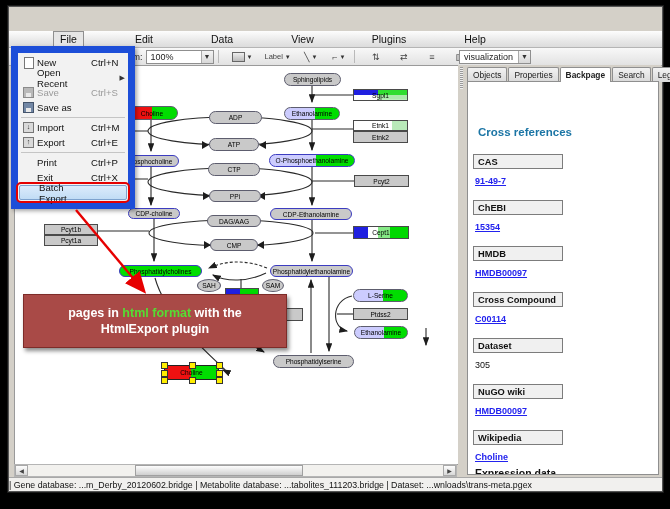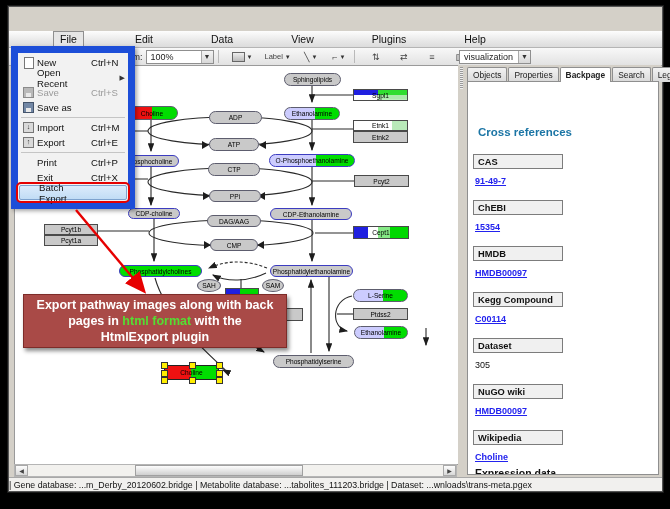--- a/index.html
+++ b/index.html
@@ -287,21 +287,21 @@
       </div>
     <div id="panel-body">
       <div id="xref-heading" style="color: rgb(27, 117, 165);">Cross references</div>
       <div id="panel-sections">
           <div class="section-box" style="top: 72px;">CAS</div>
           <div class="section-value" style="top: 94px;"><a href="#">91-49-7</a></div>
           <div class="section-box" style="top: 118px;">ChEBI</div>
           <div class="section-value" style="top: 140px;"><a href="#">15354</a></div>
           <div class="section-box" style="top: 164px;">HMDB</div>
           <div class="section-value" style="top: 186px;"><a href="#">HMDB00097</a></div>
-          <div class="section-box" style="top: 210px;">Kegg Compound</div>
+          <div class="section-box" style="top: 210px;">Cross Compound</div>
           <div class="section-value" style="top: 232px;"><a href="#">C00114</a></div>
           <div class="section-box" style="top: 256px;">Dataset</div>
           <div class="section-value" style="top: 278px;">305</div>
           <div class="section-box" style="top: 302px;">NuGO wiki</div>
           <div class="section-value" style="top: 324px;"><a href="#">HMDB00097</a></div>
           <div class="section-box" style="top: 348px;">Wikipedia</div>
           <div class="section-value" style="top: 370px;"><a href="#">Choline</a></div>
         </div>
       <div id="expr-heading">Expression data</div>
     </div>
@@ -367,21 +367,20 @@
         <span class="fm-short"></span>
       </div>
     </div>
 
   <div id="statusbar">
     <span>| Gene database: ...m_Derby_20120602.bridge | Metabolite database: ...tabolites_111203.bridge | Dataset: ...wnloads\trans-meta.pgex</span>
   </div>
 </div>
 
 <div id="annotation" style="background: rgb(169, 74, 71);">
-  <div><span>Export pathway images along with back</span></div>
   <div><span>pages in </span><span class="hl" id="ann-hl" style="color: rgb(85, 221, 51);">html format</span><span> with the</span></div>
   <div><span>HtmlExport plugin</span></div>
 </div>
 
 <svg id="red-arrow" width="670" height="509">
   <defs>
     <marker id="rarr" markerWidth="9" markerHeight="8" refX="7" refY="4" orient="auto">
       <path d="M0,0 L9,4 L0,8 z" fill="#e60000"></path>
     </marker>
   </defs>

